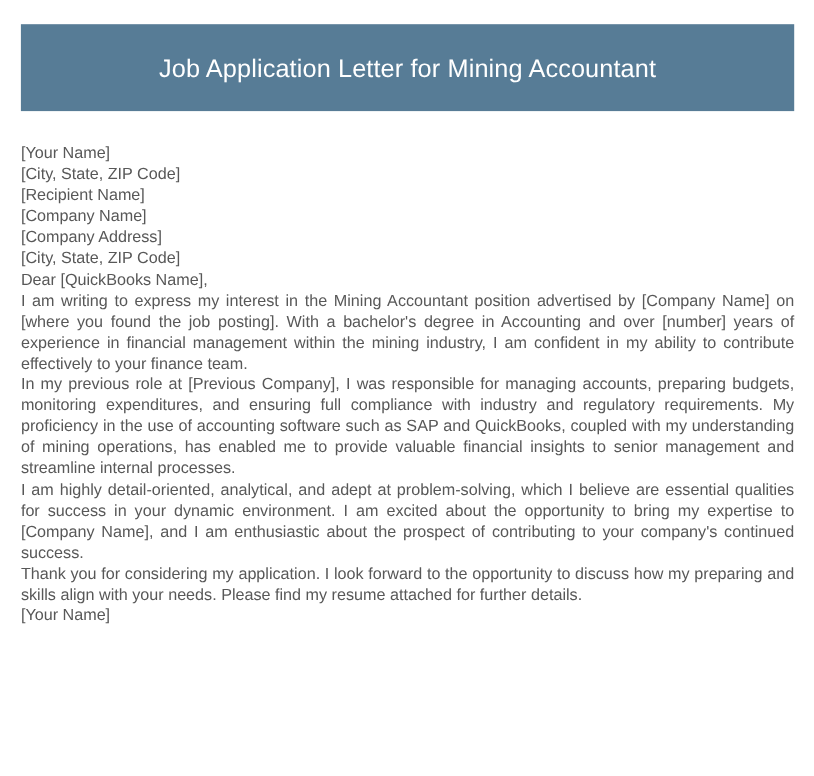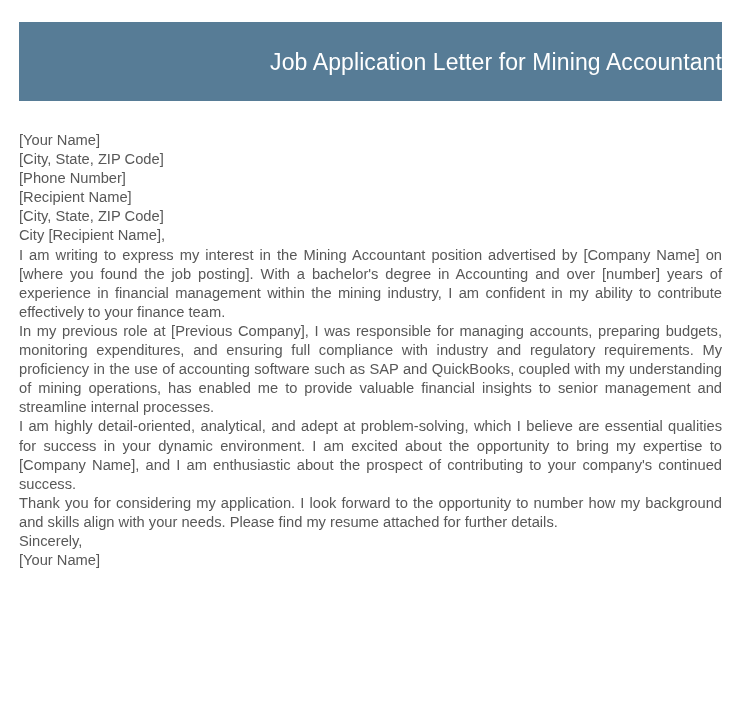--- a/index.html
+++ b/index.html
@@ -26,21 +26,21 @@
   
   .doc-header {
     position: absolute;
     left: 19px;
     top: 22px;
     width: 703px;
     height: 79px;
     background: #577c96;
     display: flex;
     align-items: center;
-    justify-content: flex-end;
+    justify-content: center;
     box-sizing: border-box;
   }
 
   .doc-header-title {
     color: #ffffff;
     font-family: "Liberation Sans", sans-serif;
     font-size: 23px;
     font-weight: 400;
     line-height: 28px;
     letter-spacing: 0.1px;
@@ -89,32 +89,32 @@
 
   <div class="doc-header">
     <div class="doc-header-title">Job Application Letter for Mining Accountant</div>
   </div>
 
   <div class="letter-body">
 
     <div>
       <div class="letter-line">[Your Name]</div>
       <div class="letter-line">[City, State, ZIP Code]</div>
-      <div class="letter-line">[Phone Number]</div>
     </div>
 
     <div>
       <div class="letter-line">[Recipient Name]</div>
+      <div class="letter-line">[Company Name]</div>
+      <div class="letter-line">[Company Address]</div>
       <div class="letter-line">[City, State, ZIP Code]</div>
     </div>
 
-    <div class="letter-line">City [Recipient Name],</div>
+    <div class="letter-line">Dear [QuickBooks Name],</div>
 
     <p class="letter-paragraph">I am writing to express my interest in the Mining Accountant position advertised by [Company Name] on [where you found the job posting]. With a bachelor's degree in Accounting and over [number] years of experience in financial management within the mining industry, I am confident in my ability to contribute effectively to your finance team.</p>
     <p class="letter-paragraph">In my previous role at [Previous Company], I was responsible for managing accounts, preparing budgets, monitoring expenditures, and ensuring full compliance with industry and regulatory requirements. My proficiency in the use of accounting software such as SAP and QuickBooks, coupled with my understanding of mining operations, has enabled me to provide valuable financial insights to senior management and streamline internal processes.</p>
     <p class="letter-paragraph">I am highly detail-oriented, analytical, and adept at problem-solving, which I believe are essential qualities for success in your dynamic environment. I am excited about the opportunity to bring my expertise to [Company Name], and I am enthusiastic about the prospect of contributing to your company's continued success.</p>
-    <p class="letter-paragraph">Thank you for considering my application. I look forward to the opportunity to number how my background and skills align with your needs. Please find my resume attached for further details.</p>
+    <p class="letter-paragraph">Thank you for considering my application. I look forward to the opportunity to discuss how my preparing and skills align with your needs. Please find my resume attached for further details.</p>
 
-    <div class="letter-line">Sincerely,</div>
     <div class="letter-line">[Your Name]</div>
 
   </div>
 </div>
 
 </body></html>

